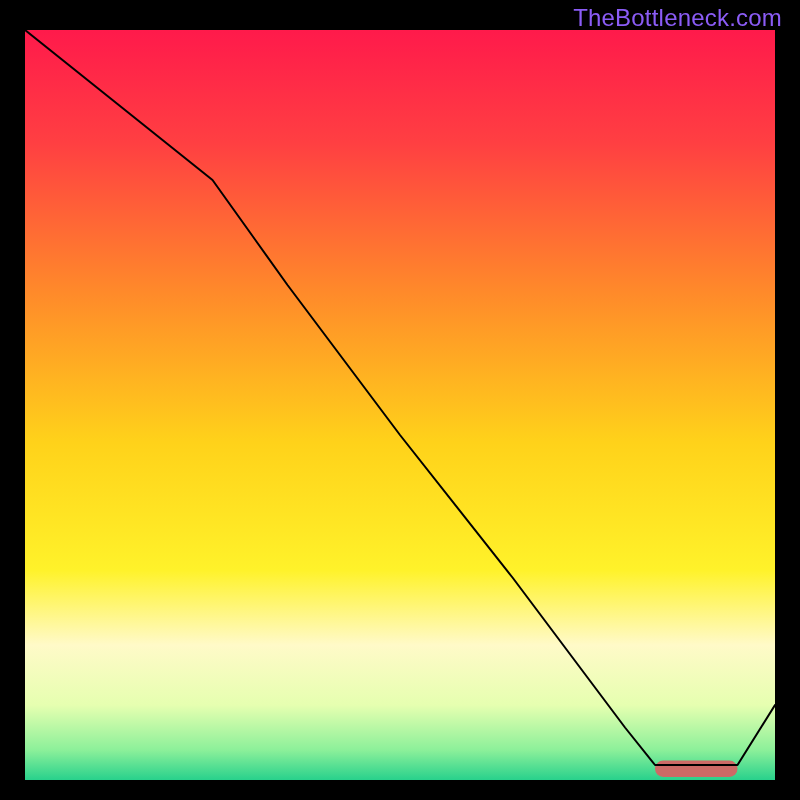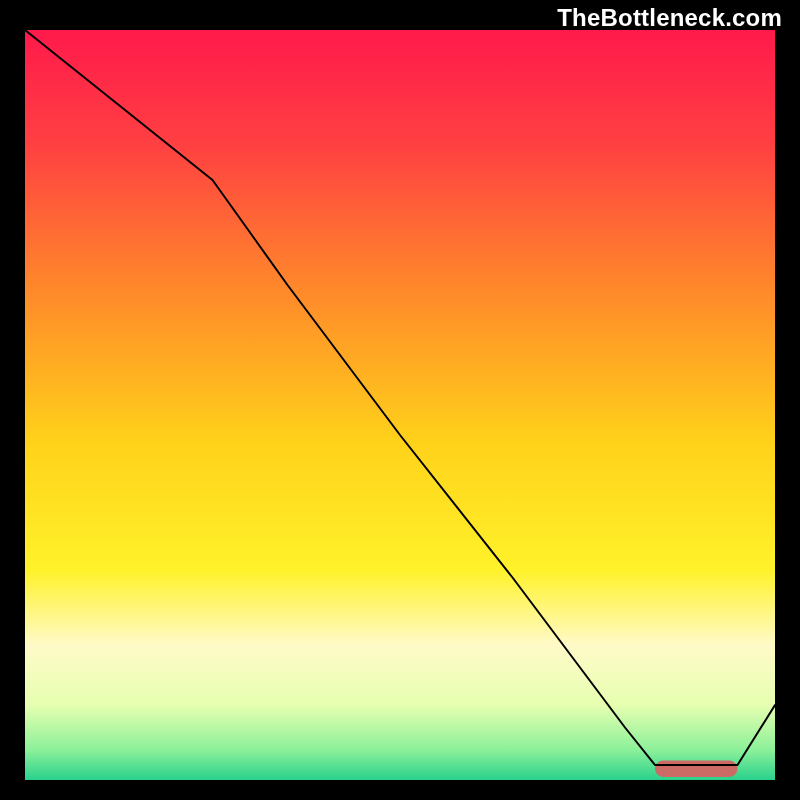--- a/index.html
+++ b/index.html
@@ -16,23 +16,23 @@
     left: 0;
     top: 0;
     width: 800px;
     height: 800px;
     background: #000;
   }
   .watermark {
     position: absolute;
     top: 4px;
     right: 18px;
-    color: #ffffff;
+    color: #8b5cf6;
     font-size: 24px;
-    font-weight: 700;
+    font-weight: 400;
     letter-spacing: 0.2px;
   }
   svg.plot {
     position: absolute;
     left: 25px;
     top: 30px;
     width: 750px;
     height: 750px;
     display: block;
   }

